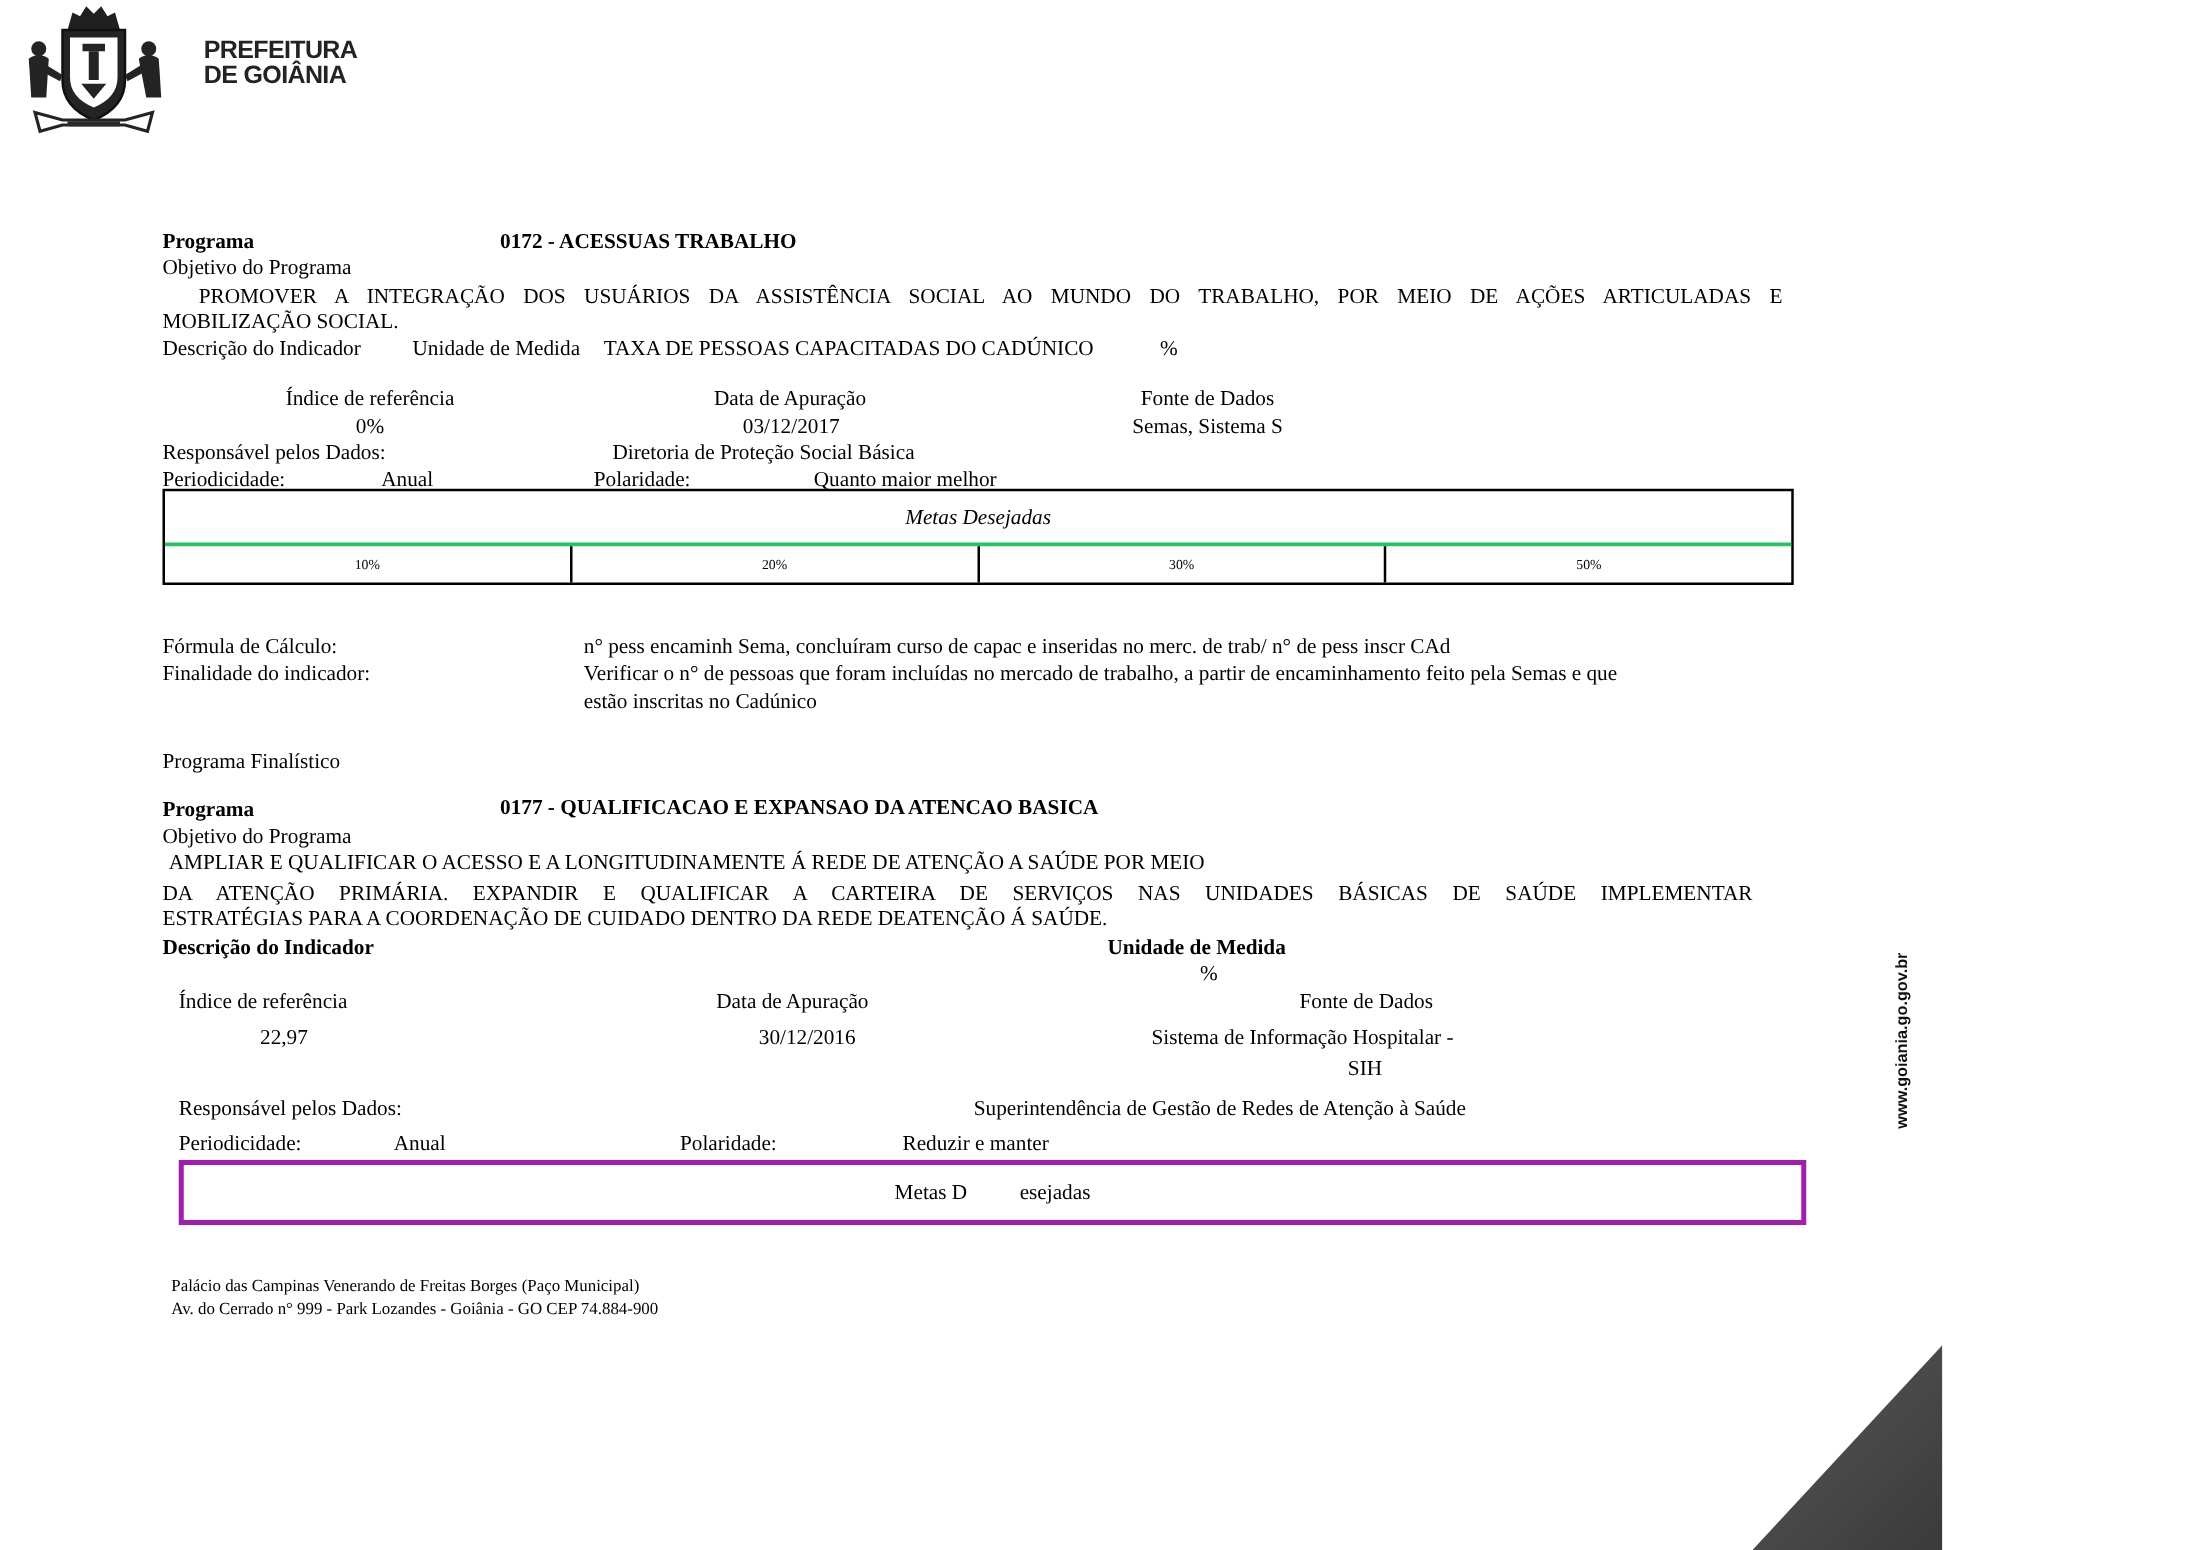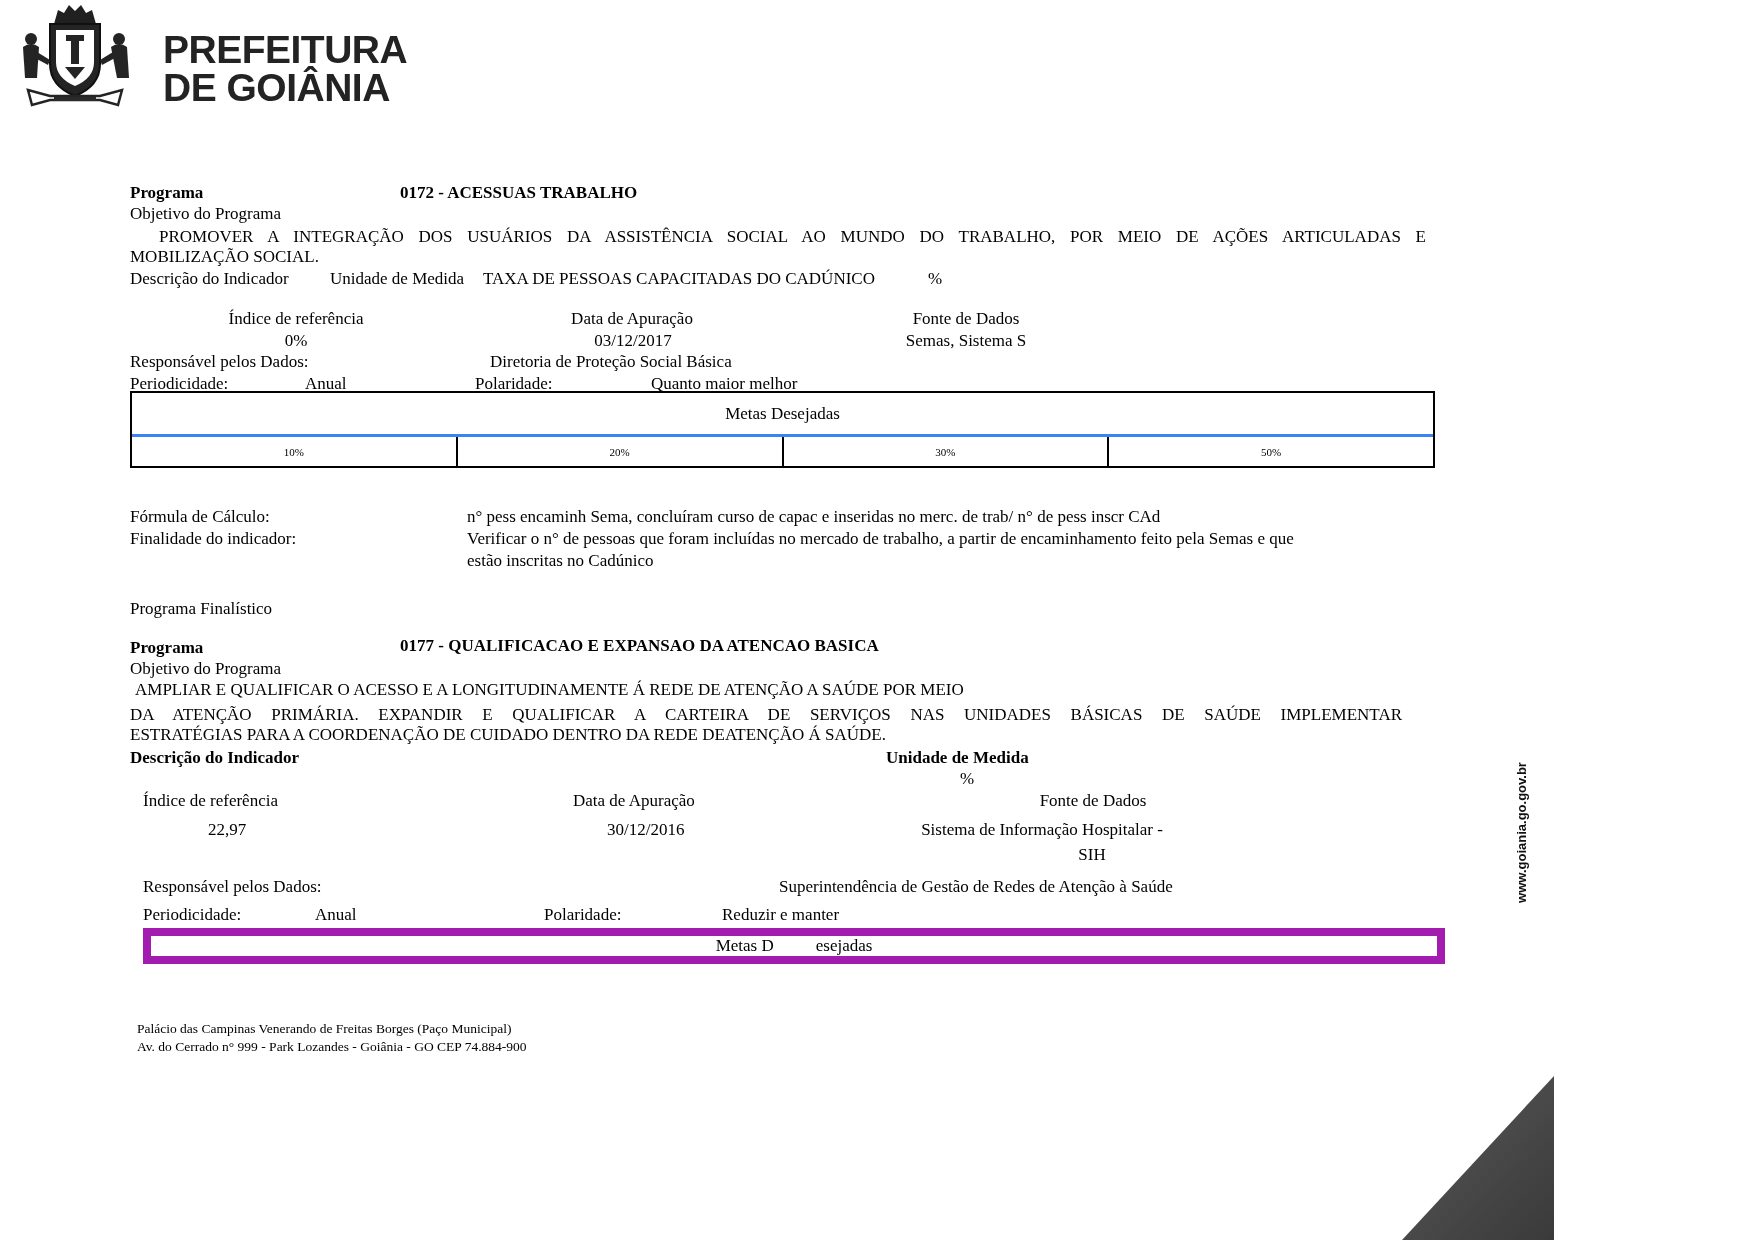--- a/index.html
+++ b/index.html
@@ -8,39 +8,39 @@
   .t{position:absolute;white-space:nowrap;font-size:17px;line-height:1.2;}
   .b{font-weight:bold;}
   .c{transform:translateX(-50%);}
   .block{position:absolute;font-size:17px;line-height:21px;white-space:normal;}
   .jl{text-align:justify;text-align-last:justify;}
   .indent{text-indent:5px;}
 
   
   .brand{position:absolute;left:163px;top:31px;
          font-family:"Liberation Sans",sans-serif;font-weight:bold;
-         font-size:39px;line-height:0.98;color:#232323;letter-spacing:-0.5px;}
+         font-size:20px;line-height:0.98;color:#232323;letter-spacing:-0.5px;}
   .logo{position:absolute;left:10px;top:2px;}
 
   
   .goals-table{position:absolute;left:130px;top:391px;width:1305px;
                border:2px solid #000;background:#fff;box-sizing:border-box;}
   .gt-header{height:41px;display:flex;align-items:center;justify-content:center;
-             border-bottom:3px solid #3b82f6;font-size:17px;}
+             border-bottom:3px solid #22c55e;font-size:17px;font-style:italic;}
   .gt-row{display:flex;}
   .gt-row > div{flex:1;display:flex;align-items:center;justify-content:center;
                 border-right:2px solid #000;}
   .gt-row > div:last-child{border-right:none;}
   .gt-years{border-bottom:3px solid #000;}
   .gt-years > div{height:31px;font-size:16px;}
   .gt-values > div{height:29px;font-size:11px;}
 
   
-  .goals2{position:absolute;left:143px;top:928px;width:1302px;height:36px;
-          border:8px solid #a21caf;box-sizing:border-box;background:#fff;
+  .goals2{position:absolute;left:143px;top:928px;width:1302px;height:52px;
+          border:4px solid #a21caf;box-sizing:border-box;background:#fff;
           display:flex;align-items:center;justify-content:center;gap:42px;font-size:17px;}
 
   
   .footer-line{position:absolute;font-size:13.5px;white-space:nowrap;line-height:1.2;}
 
   
   .site-vertical{position:absolute;left:1441px;top:825px;width:160px;text-align:center;
                  transform:rotate(-90deg);font-family:"Liberation Sans",sans-serif;
                  font-weight:bold;font-size:13px;color:#111;white-space:nowrap;}
 

